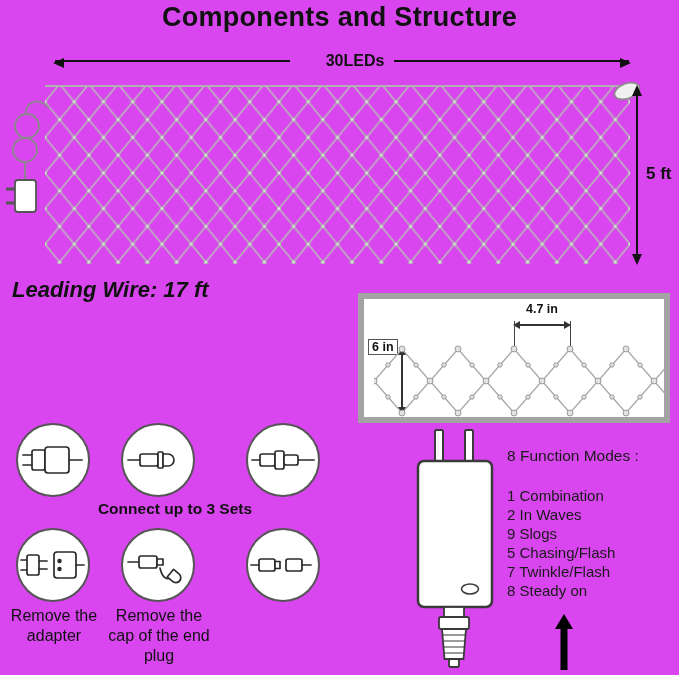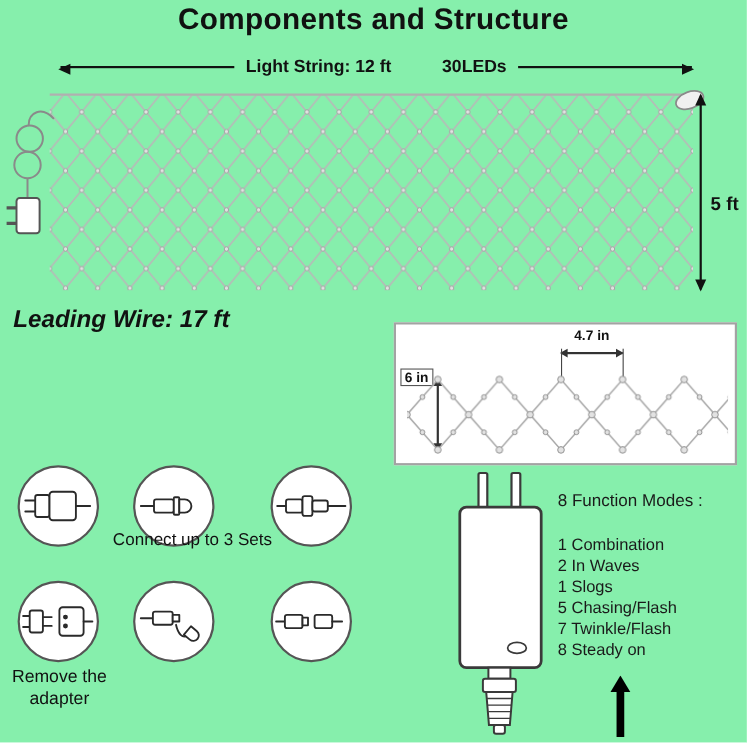--- a/index.html
+++ b/index.html
@@ -1,80 +1,79 @@
 <!DOCTYPE html>
 <html><head>
 <meta charset="utf-8">
 <style>
   * { margin:0; padding:0; box-sizing:border-box; }
   html,body { background:#fff; }
   body { font-family:"Liberation Sans", sans-serif; color:#111; }
-  .page { position:relative; width:679px; height:675px; background:#86efac; overflow:hidden; }
+  .page { position:relative; width:679px; height:675px; background:#d946ef; overflow:hidden; }
   .abs { position:absolute; }
 
   .title { top:2px; left:0; width:100%; text-align:center; font-size:27px; font-weight:bold; letter-spacing:.3px; }
 
   .measure-top { left:55px; top:52px; width:574px; display:flex; align-items:center; }
   .mlabel { font-size:16px; font-weight:bold; white-space:nowrap; padding:0 10px; }
   .leds { margin-left:26px; }
 
   .hline { flex:1; height:0; border-top:2px solid #111; position:relative; }
   .hline.astart::before { content:""; position:absolute; left:-2px; top:-4px;
     border-top:5px solid transparent; border-bottom:5px solid transparent; border-right:11px solid #111; }
   .hline.aend::after { content:""; position:absolute; right:-2px; top:-4px;
     border-top:5px solid transparent; border-bottom:5px solid transparent; border-left:11px solid #111; }
 
   .vline { position:absolute; width:0; border-left:2px solid #111; }
   .vline::before { content:""; position:absolute; top:-2px; left:-6px;
     border-left:5px solid transparent; border-right:5px solid transparent; border-bottom:11px solid #111; }
   .vline::after { content:""; position:absolute; bottom:-2px; left:-6px;
     border-left:5px solid transparent; border-right:5px solid transparent; border-top:11px solid #111; }
 
-  .fivefeet { left:646px; top:164px; font-size:17px; font-weight:bold;margin-top:12px; }
+  .fivefeet { left:646px; top:164px; font-size:17px; font-weight:bold; }
   .leadwire { left:12px; top:277px; font-size:22px; font-weight:bold;font-style:italic; }
 
-  .detailbox { left:358px; top:293px; width:312px; height:130px; border:2px solid #a3a3a3; background:#fff; }
+  .detailbox { left:358px; top:293px; width:312px; height:130px; border:6px solid #a3a3a3; background:#fff; }
   .dimlabel { position:absolute; font-size:12.5px; font-weight:bold; color:#111; }
   .boxed { border:1px solid #555; padding:0 3px; background:#fff; }
 
   .dim-h { position:absolute; height:0; border-top:2px solid #333; }
   .dim-h::before { content:""; position:absolute; left:-1px; top:-5px; width:0; height:0;
     border-top:4px solid transparent; border-bottom:4px solid transparent; border-right:7px solid #333; }
   .dim-h::after { content:""; position:absolute; right:-1px; top:-5px; width:0; height:0;
     border-top:4px solid transparent; border-bottom:4px solid transparent; border-left:7px solid #333; }
   .dim-v { position:absolute; width:0; border-left:2px solid #333; }
   .dim-v::before { content:""; position:absolute; top:-1px; left:-5px; width:0; height:0;
     border-left:4px solid transparent; border-right:4px solid transparent; border-bottom:7px solid #333; }
   .dim-v::after { content:""; position:absolute; bottom:-1px; left:-5px; width:0; height:0;
     border-left:4px solid transparent; border-right:4px solid transparent; border-top:7px solid #333; }
   .tick { position:absolute; width:0; border-left:1px solid #444; }
 
   .circle { position:absolute; width:74px; height:74px; border:2px solid #555; border-radius:50%;
     background:#fff; display:flex; align-items:center; justify-content:center; }
   .circle svg { stroke:#2a2a2a; fill:#fff; stroke-width:1.7; stroke-linecap:round; stroke-linejoin:round; }
 
-  .connect-title { left:55px; top:482px; width:240px; text-align:center; font-size:15.5px; font-weight:normal; }
+  .connect-title { left:55px; top:500px; width:240px; text-align:center; font-size:15.5px; font-weight:bold; }
   .caption { position:absolute; font-size:16px; line-height:1.25; text-align:center; color:#111; }
 
   .modes { left:507px; top:447px; width:170px; font-size:15px; color:#1a1a1a; }
   .modes-title { margin-bottom:21px; font-size:15.5px; }
   .mode-item { line-height:19px; white-space:nowrap; }
 
   .outline { stroke:#3a3a3a; fill:#fff; }
 </style>
 </head>
 <body>
 
 <div class="page">
 
   <div class="abs title">Components and Structure</div>
 
   <div class="abs measure-top">
     <span class="hline astart"></span>
-    <span class="mlabel">Light String: 12 ft</span>
     <span class="mlabel leds">30LEDs</span>
     <span class="hline aend"></span>
   </div>
 
   <svg class="abs" style="left:45px;top:84px" width="585" height="180">
     <defs>
       <pattern id="netpat" width="29.25" height="35.6" patternUnits="userSpaceOnUse">
         <path d="M14.6 0 L29.25 17.8 L14.6 35.6 L0 17.8 Z" fill="none" stroke="#b8b8b8" stroke-width="1.5"></path>
         <circle cx="14.6" cy="0" r="2" fill="#e2e2e2" stroke="#9c9c9c" stroke-width="0.8"></circle>
         <circle cx="14.6" cy="35.6" r="2" fill="#e2e2e2" stroke="#9c9c9c" stroke-width="0.8"></circle>
@@ -186,38 +185,39 @@
     <svg width="70" height="70" viewBox="0 0 70 70">
       <path d="M3 35 h8" fill="none"></path>
       <rect x="11" y="29" width="16" height="12" rx="2"></rect>
       <rect x="27" y="31.5" width="5" height="7"></rect>
       <rect x="38" y="29" width="16" height="12" rx="2"></rect>
       <path d="M54 35 h9" fill="none"></path>
     </svg>
   </div>
 
   <div class="caption" style="left:8px;top:606px;width:92px">Remove the adapter</div>
+  <div class="caption" style="left:106px;top:606px;width:106px">Remove the cap of the end plug</div>
 
   <svg class="abs" style="left:408px;top:428px" width="96" height="244" viewBox="0 0 96 244">
     <rect class="outline" x="27" y="2" width="8" height="32" rx="1.5" stroke-width="2"></rect>
     <rect class="outline" x="57" y="2" width="8" height="32" rx="1.5" stroke-width="2"></rect>
     <rect class="outline" x="10" y="33" width="74" height="146" rx="6" stroke-width="2.5"></rect>
     <ellipse class="outline" cx="62" cy="161" rx="8.5" ry="5" stroke-width="1.6"></ellipse>
     <rect class="outline" x="36" y="179" width="20" height="10" stroke-width="1.8"></rect>
     <rect class="outline" x="31" y="189" width="30" height="12" rx="2" stroke-width="1.8"></rect>
     <path class="outline" d="M34 201 h24 l-2.5 30 h-19 z" stroke-width="1.8"></path>
     <path d="M34.8 207 h22.6 M35.4 213 h21.4 M36 219 h20.2 M36.6 225 h19" stroke="#3a3a3a" fill="none" stroke-width="1.2"></path>
     <rect class="outline" x="41" y="231" width="10" height="8" rx="2" stroke-width="1.8"></rect>
   </svg>
 
   <div class="abs modes">
     <div class="modes-title">8 Function Modes :</div>
     <div class="mode-item">1 Combination</div>
     <div class="mode-item">2 In Waves</div>
-    <div class="mode-item">1 Slogs</div>
+    <div class="mode-item">9 Slogs</div>
     <div class="mode-item">5 Chasing/Flash</div>
     <div class="mode-item">7 Twinkle/Flash</div>
     <div class="mode-item">8 Steady on</div>
   </div>
 
   <svg class="abs" style="left:554px;top:614px" width="20" height="56" viewBox="0 0 20 56">
     <polygon points="10,0 1,15 19,15" fill="#000"></polygon>
     <rect x="6.5" y="15" width="7" height="41" fill="#000"></rect>
   </svg>
 

